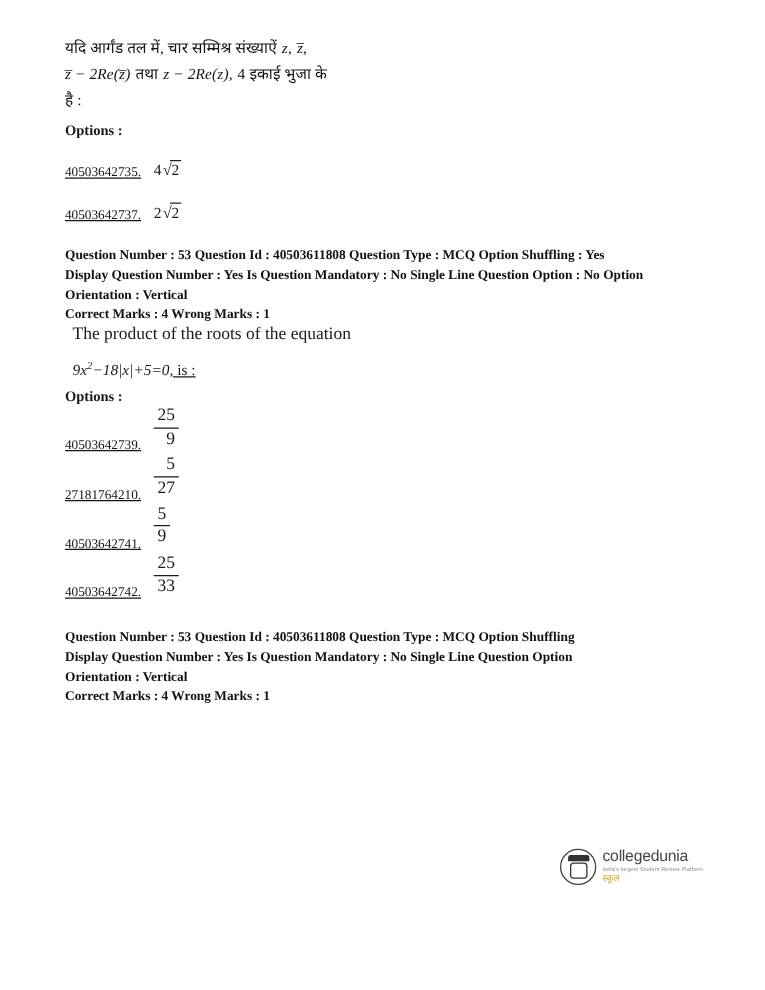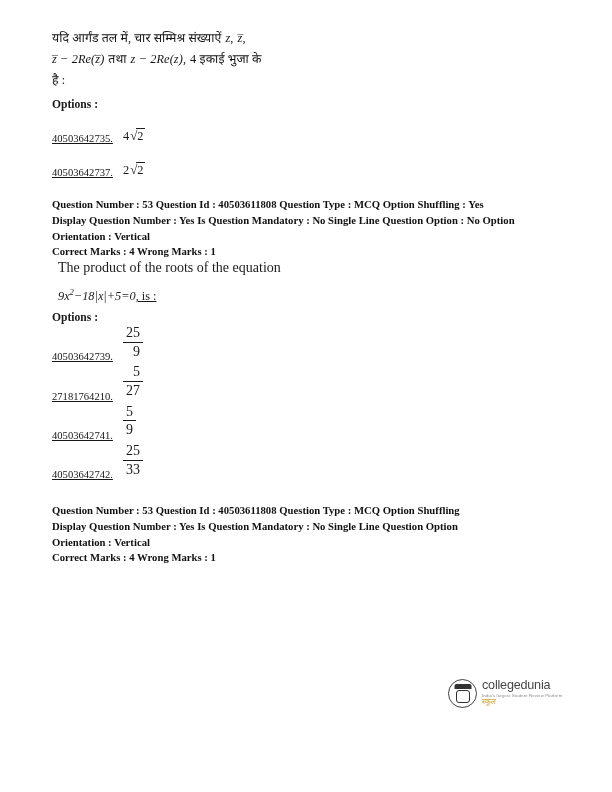--- a/index.html
+++ b/index.html
@@ -173,21 +173,21 @@
     letter-spacing: -0.2px;
   }
   .wm-tag {
     font-family: "Liberation Sans", sans-serif;
     font-size: 4.4px;
     color: #8a8a8a;
     letter-spacing: 0.1px;
     margin-top: 2px;
   }
   .wm-sub {
-    font-family: Liberation Mono, monospace;
+    font-family: Liberation Serif, serif;
     font-size: 7.5px;
     color: #c9a227;
     margin-top: 1px;
   }
 </style>
 </head>
 <body>
 
 <div class="page">
 

